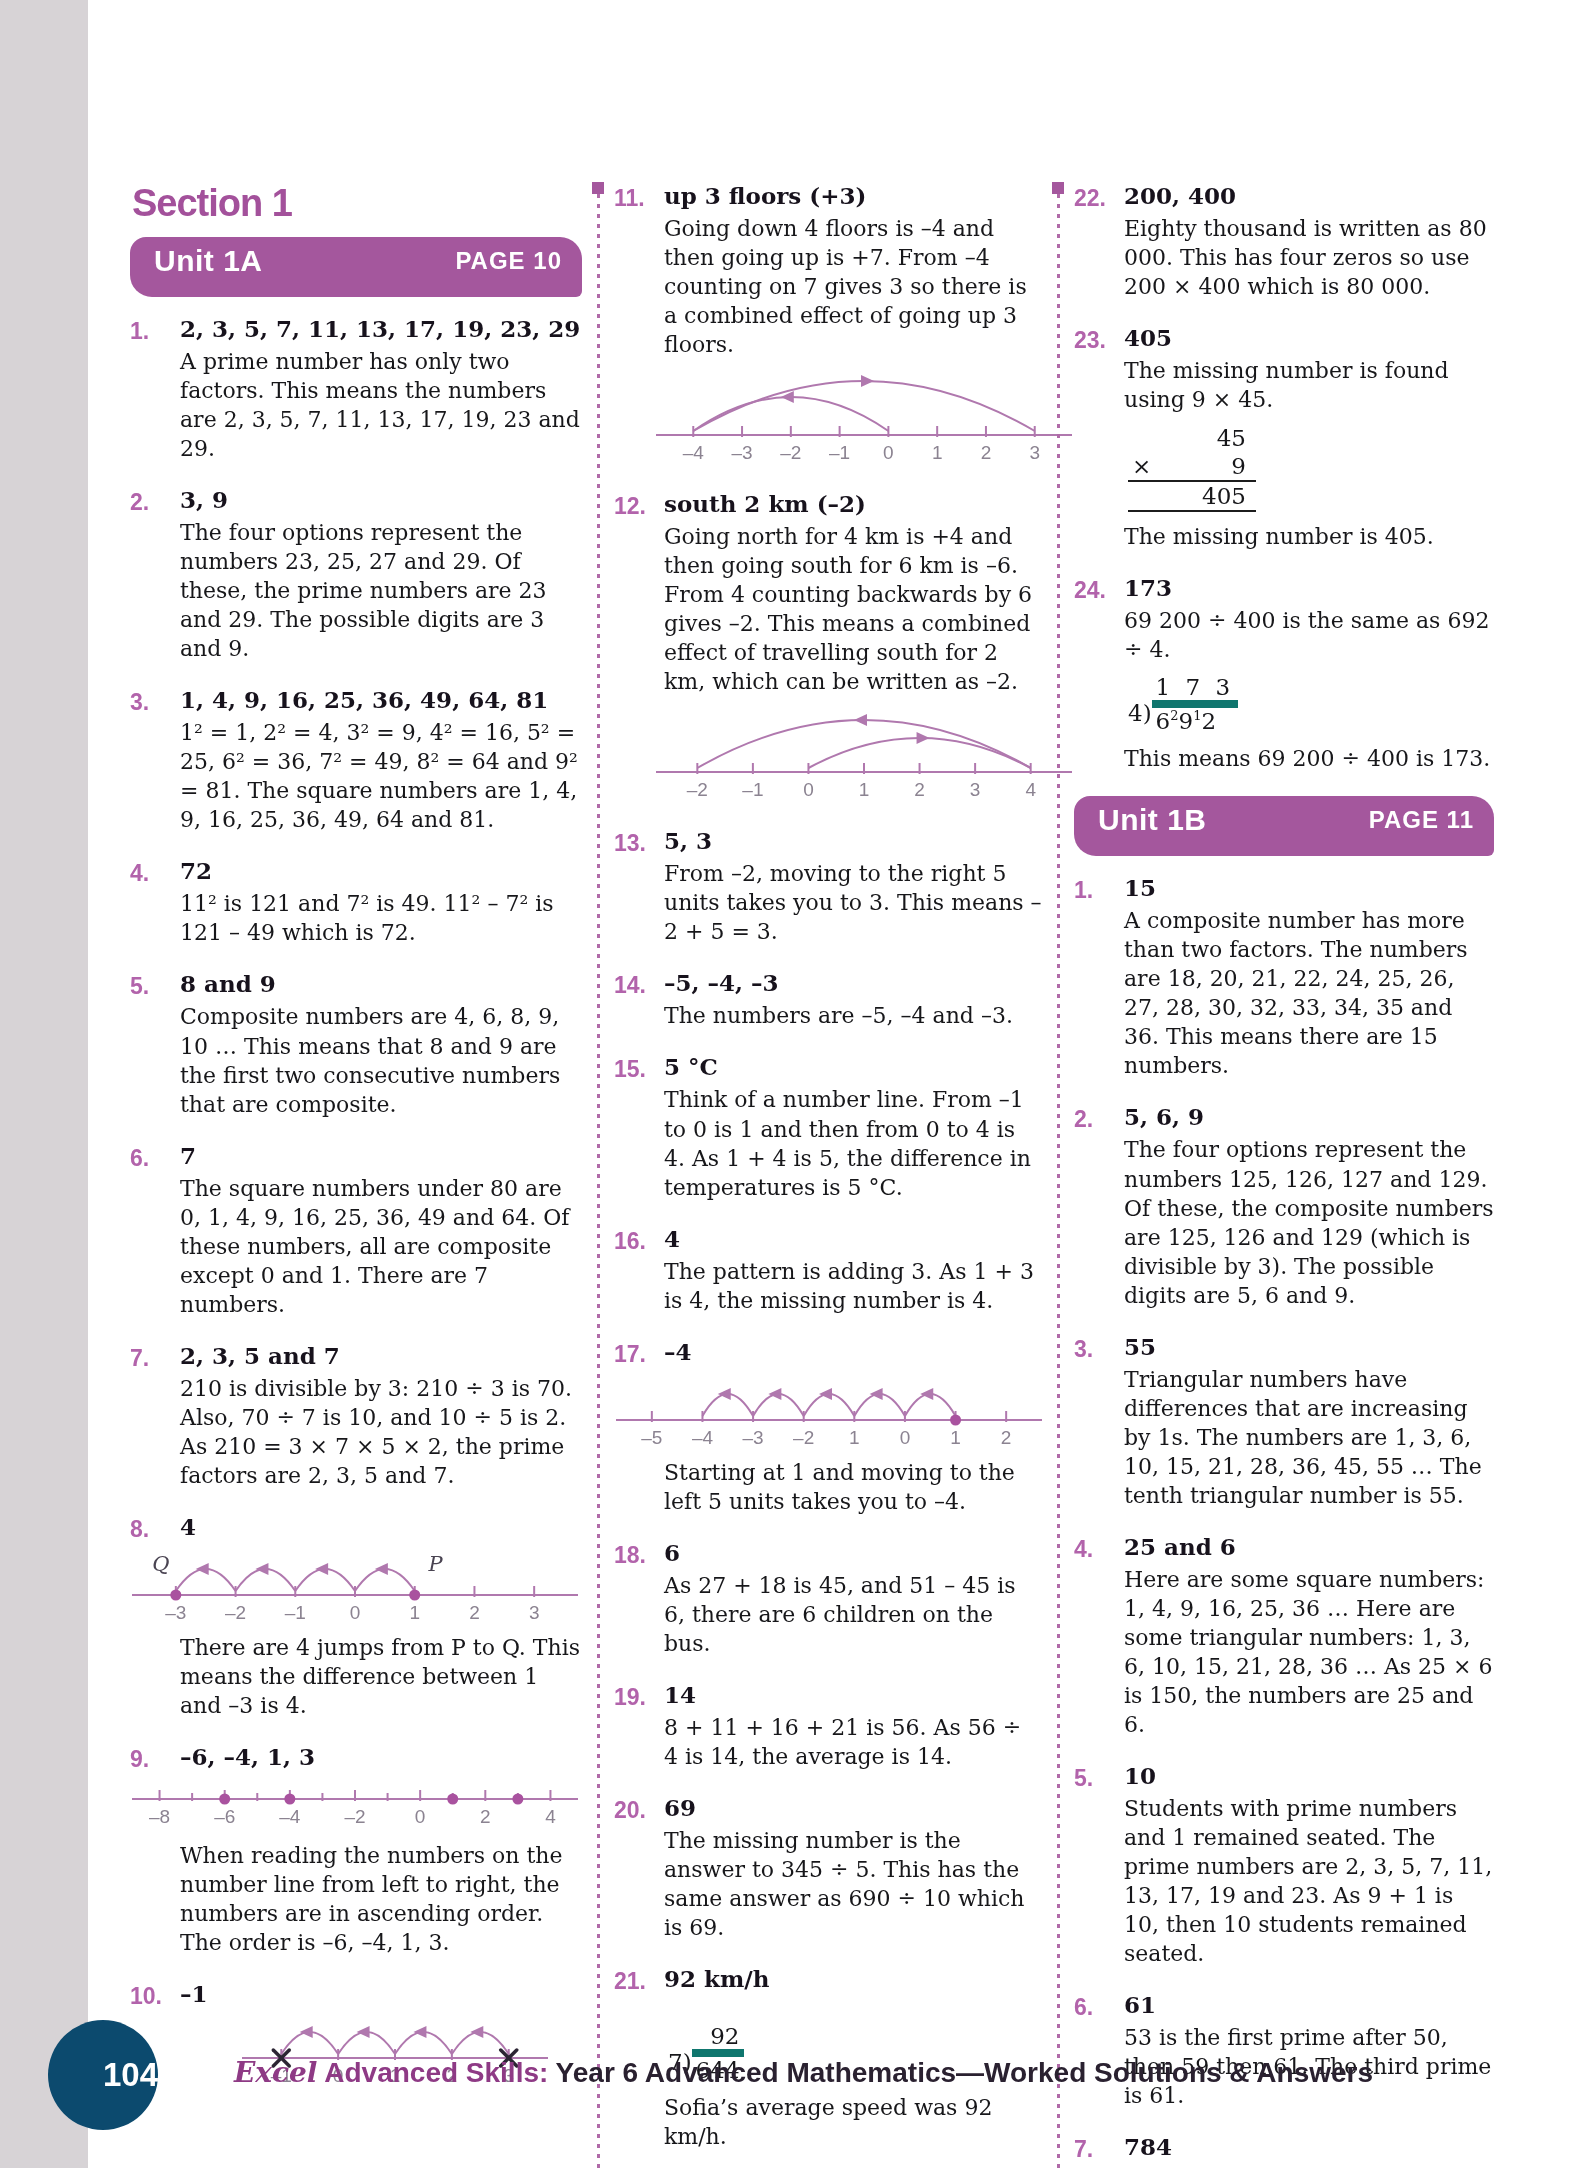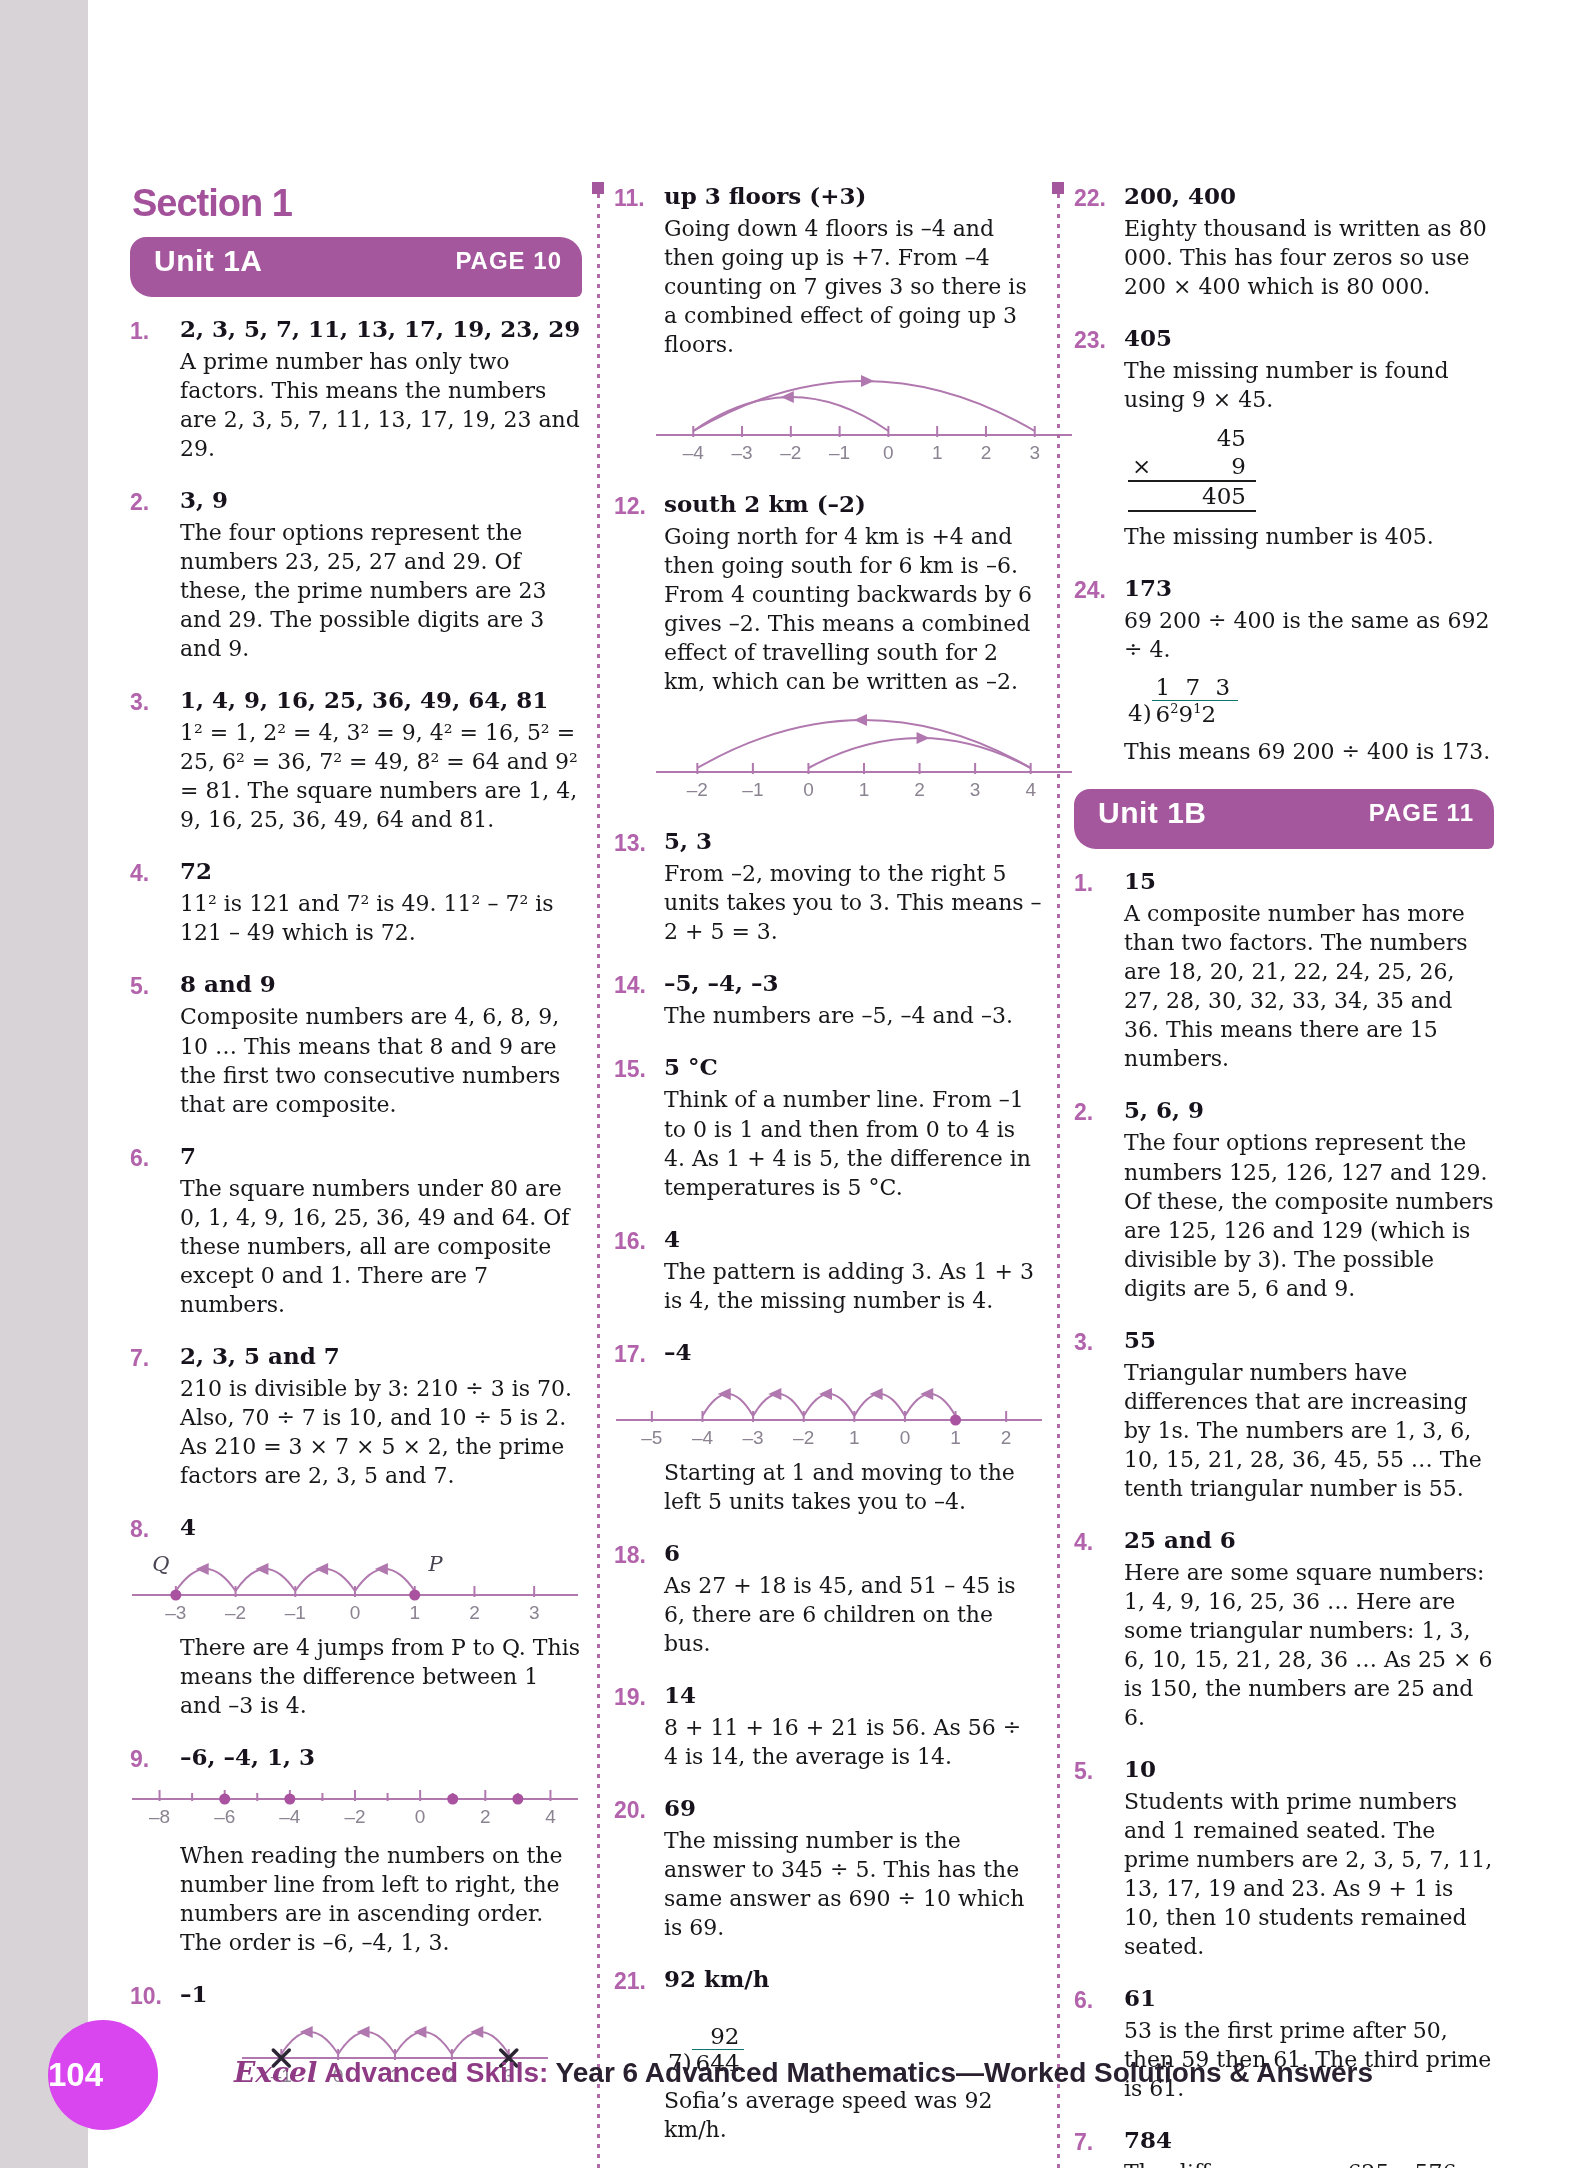--- a/index.html
+++ b/index.html
@@ -34,24 +34,24 @@
   svg.nl{display:block;margin:2px 0 8px 0;}
   .mul{display:inline-block;width:128px;font-size:23px;margin:2px 0 10px 4px;}
   .mul-row{display:flex;justify-content:space-between;padding:1px 10px 1px 4px;}
   .mul-row.only-right{justify-content:flex-end;}
   .mul-row.u{border-bottom:2px solid #1c1c1c;}
   .ldiv{display:inline-grid;grid-template-columns:auto auto;font-size:23px;margin:2px 0 10px 4px;}
   .ldiv .q{grid-column:2;grid-row:1;padding:0 4px;}
   .ldiv .q.right{text-align:right;margin-top:24px;}
   .ldiv .q.center{text-align:center;letter-spacing:4px;}
   .ldiv .dvsr{grid-column:1;grid-row:2;}
-  .ldiv .nd{grid-column:2;grid-row:2;border-top:1px solid #0f766e;padding:0 4px;}
+  .ldiv .nd{grid-column:2;grid-row:2;border-top:8px solid #0f766e;padding:0 4px;}
   .ldiv sup{font-size:13px;}
   .page-badge{position:absolute;left:48px;top:2020px;width:110px;height:110px;border-radius:50%;
-        background:#d946ef;color:#fff;display:flex;align-items:center;justify-content:flex-start;
+        background:#0c4a6e;color:#fff;display:flex;align-items:center;justify-content:flex-end;
         font-family:"Liberation Sans",sans-serif;font-weight:bold;font-size:33px;}
   .footer-text{position:absolute;left:160px;right:130px;top:2056px;text-align:center;
         font-family:"Liberation Sans",sans-serif;font-weight:bold;font-size:28px;color:#2a2130;}
   .f-italic{font-family:"DejaVu Serif",serif;font-style:italic;font-weight:bold;color:#8e3a85;}
   .f-purple{color:#8e3a85;}
 </style>
 </head>
 <body>
 
 <div class="page">

